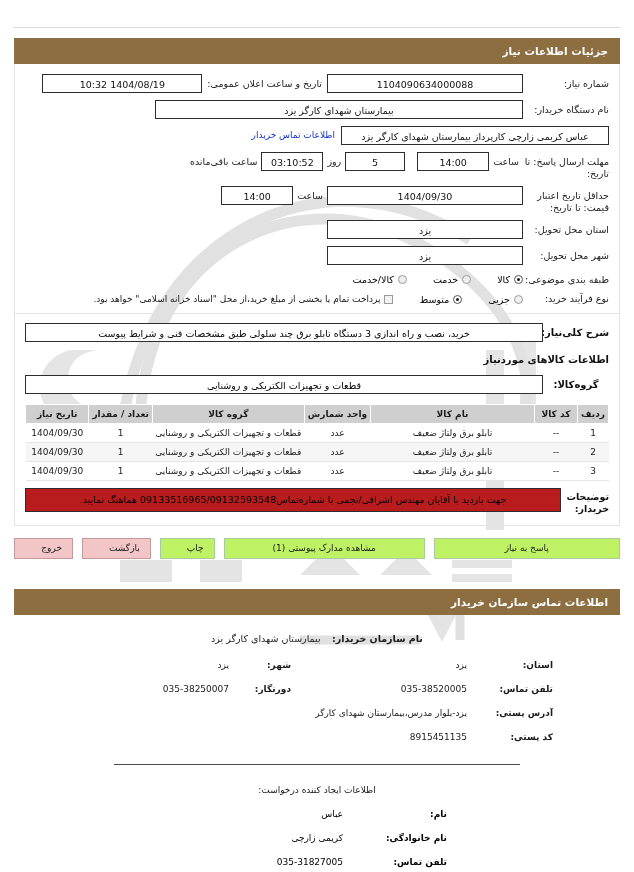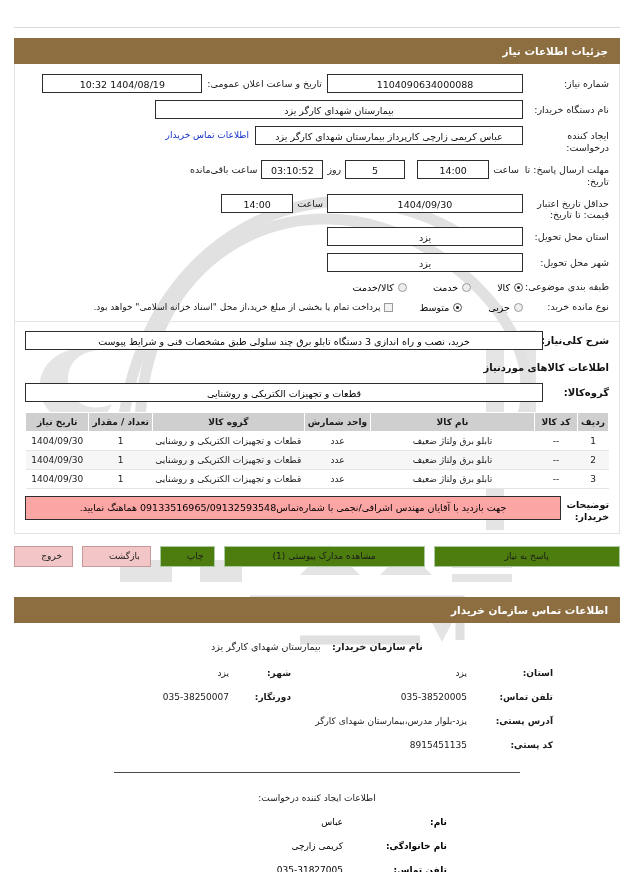--- a/index.html
+++ b/index.html
@@ -186,21 +186,21 @@
   .sub-head {
     font-size: 10px;
     font-weight: bold;
     color: #111;
     margin: 12px 0 10px 0;
     text-align: right;
   }
   .grp-row { display: flex; align-items: flex-start; margin-bottom: 10px; }
   .grp-lbl {
     font-size: 10px; font-weight: bold; color: #111;
-    width: 66px; flex: 0 0 66px; text-align: right; padding-top: 4px;
+    width: 66px; flex: 0 0 66px; text-align: center; padding-top: 4px;
     white-space: nowrap;
   }
   .grp-fld {
     border: 1px solid #2d2d2d; background: #fff;
     flex: 1 1 auto; height: 19px; font-size: 9.5px;
     padding: 2px 6px 0 6px; text-align: center; line-height: 15px;
   }
 
   
   table.items {
@@ -230,21 +230,21 @@
   table.items tr.alt td { background: #f6f6f6; }
 
   
   .notes-row { display: flex; align-items: flex-start; margin-top: 7px; }
   .notes-lbl {
     font-size: 9.5px; font-weight: bold; color: #111;
     width: 48px; flex: 0 0 48px; text-align: right; padding-top: 3px;
     line-height: 1.25;
   }
   .notes-fld {
-    border: 1px solid #2d2d2d; background: #fca5a5;
+    border: 1px solid #2d2d2d; background: #b91c1c;
     flex: 1 1 auto; min-height: 22px; font-size: 9.5px;
     padding: 4px 6px; text-align: center; line-height: 14px;
   }
 
   
   .btnbar {
     display: flex;
     justify-content: center;
     align-items: center;
     gap: 9px;
@@ -254,21 +254,21 @@
   .btn {
     font-size: 9px;
     color: #1a1a1a;
     border: 1px solid #8a8a8a;
     padding: 3px 10px 4px 26px;
     text-align: center;
     cursor: pointer;
     white-space: nowrap;
     line-height: 12px;
   }
-  .btn.green { background: #4d7c0f; border-color: #a9c9a0; }
+  .btn.green { background: #bef264; border-color: #a9c9a0; }
   .btn.green.wide { padding-left: 48px; padding-right: 48px; }
   .btn.green.wide2 { padding-left: 70px; padding-right: 70px; }
   .btn.pink { background: #f2c6c6; border-color: #c49a9a; }
 
   
   .contact-body {
     padding: 18px 0 0 0;
     margin: 0 14px;
   }
   .c-title {
@@ -364,21 +364,20 @@
         <div class="inline-lbl">تاریخ و ساعت اعلان عمومی:</div>
         <div class="fld w160">1404/08/19 10:32</div>
       </div>
 
       <div class="frow">
         <div class="lbl">نام دستگاه خریدار:</div>
         <div class="fld" style="width:368px">بیمارستان شهدای کارگر یزد</div>
       </div>
 
       <div class="frow">
-        <div class="lbl">ایجاد کننده درخواست:</div>
         <div class="fld" style="width:268px">عباس کریمی زارچی  کارپرداز  بیمارستان شهدای کارگر یزد</div>
         <a class="link">اطلاعات تماس خریدار</a>
       </div>
 
       <div class="frow">
         <div class="lbl">مهلت ارسال پاسخ: تا تاریخ:</div>
         <div class="mini-lbl">ساعت</div>
         <div class="fld w80">14:00</div>
         <div class="fld w60" style="margin-right:12px">5</div>
         <div class="mini-lbl">روز</div>
@@ -413,21 +412,21 @@
           <span class="radio"></span>
           <span>خدمت</span>
         </div>
         <div class="opt">
           <span class="radio"></span>
           <span>کالا/خدمت</span>
         </div>
       </div>
 
       <div class="optrow">
-        <div class="lbl">نوع مانده خرید:</div>
+        <div class="lbl">نوع فرآیند خرید:</div>
         <div class="opt">
           <span class="radio"></span>
           <span>جزیی</span>
         </div>
         <div class="opt">
           <span class="radio on"></span>
           <span>متوسط</span>
         </div>
         <div class="opt">
           <span class="cbox"></span>

